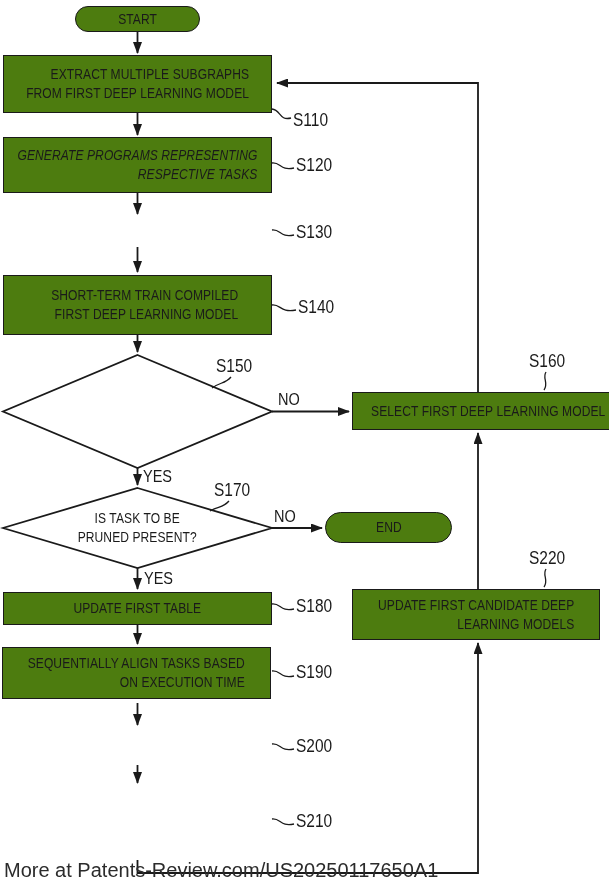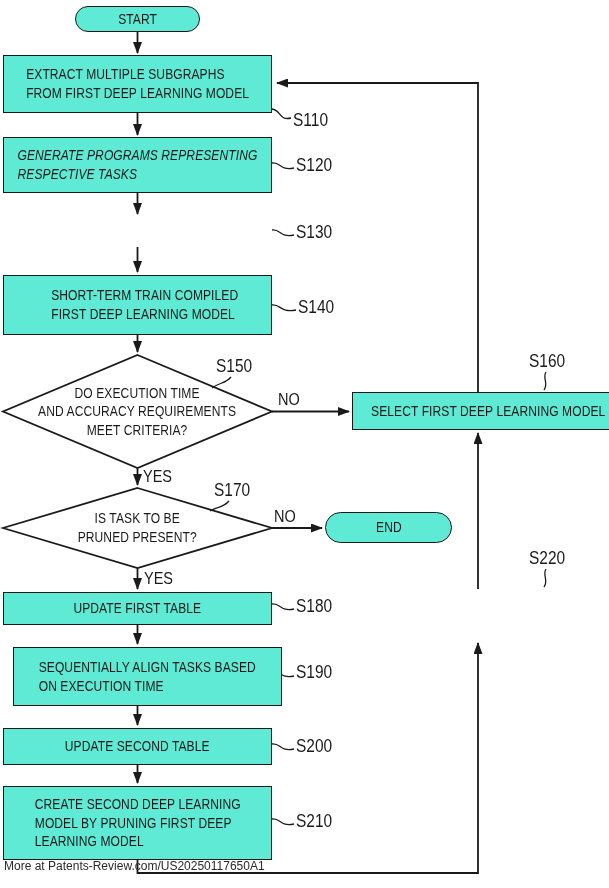--- a/index.html
+++ b/index.html
@@ -3,38 +3,38 @@
 <meta charset="utf-8">
 <style>
   html,body { margin:0; padding:0; background:#ffffff; }
   .canvas {
     position:relative; width:609px; height:888px; background:#ffffff;
     font-family:"Liberation Sans", sans-serif; color:#1a1a1a; overflow:hidden;
   }
   .layer { position:absolute; left:0; top:0; width:609px; height:888px; }
   .node {
     position:absolute; display:flex; align-items:center; justify-content:center;
-    text-align:left; box-sizing:border-box; background:#5eead4;
+    text-align:right; box-sizing:border-box; background:#4d7c0f;
   }
   .box     { border:1.7px solid #1a1a1a; }
   .stadium { border:1.8px solid #1a1a1a; border-radius:16px; }
   .dlabel  { position:absolute; display:flex; align-items:center; justify-content:center; text-align:center; }
   .txt {
     display:inline-block; white-space:pre; font-size:14px; line-height:1.33;
     transform:scaleX(0.86); transform-origin:50% 50%; letter-spacing:0.1px;
   }
   .step {
     position:absolute; font-size:18px; white-space:pre;
     transform:scaleX(0.86); transform-origin:left center;
   }
   .yn {
     position:absolute; font-size:16.5px; white-space:pre;
     transform:scaleX(0.88); transform-origin:left center;
   }
-  .footer { position:absolute; left:4px; top:859px; font-size:12px; color:#2b2b2b; white-space:pre; }
+  .footer { position:absolute; left:4px; top:859px; font-size:20px; color:#2b2b2b; white-space:pre; }
   svg path, svg polygon { vector-effect:non-scaling-stroke; }
 </style>
 </head>
 <body>
 
 <div class="canvas">
 
   <svg class="layer" width="609" height="888" viewBox="0 0 609 888" fill="none" stroke="#1a1a1a" stroke-width="1.8">
     <defs>
       <marker id="arr" markerUnits="userSpaceOnUse" markerWidth="12" markerHeight="9" viewBox="0 0 12 9" refX="11" refY="4.5" orient="auto">
@@ -94,42 +94,33 @@
     <span class="txt">GENERATE PROGRAMS REPRESENTING
 RESPECTIVE TASKS</span>
   </div>
   <div class="node box" style="left:3px; top:275px; width:269px; height:60px;padding-left:15px;">
     <span class="txt">SHORT-TERM TRAIN COMPILED
 FIRST DEEP LEARNING MODEL</span>
   </div>
   <div class="node box" style="left:3px; top:592px; width:269px; height:33px;">
     <span class="txt">UPDATE FIRST TABLE</span>
   </div>
-  <div class="node box" style="left:13px; top:647px; width:269px; height:59px;">
+  <div class="node box" style="left:2px; top:647px; width:269px; height:52px;">
     <span class="txt">SEQUENTIALLY ALIGN TASKS BASED
 ON EXECUTION TIME</span>
-  </div>
-  <div class="node box" style="left:3px; top:728px; width:269px; height:37px;">
-    <span class="txt">UPDATE SECOND TABLE</span>
-  </div>
-  <div class="node box" style="left:3px; top:786px; width:269px; height:74px;">
-    <span class="txt">CREATE SECOND DEEP LEARNING
-MODEL BY PRUNING FIRST DEEP
-LEARNING MODEL</span>
   </div>
 
   <div class="node box" style="left:352px; top:392px; width:272px; height:38px;">
     <span class="txt">SELECT FIRST DEEP LEARNING MODEL</span>
   </div>
+  <div class="node box" style="left:352px; top:589px; width:248px; height:51px;">
+    <span class="txt">UPDATE FIRST CANDIDATE DEEP
+LEARNING MODELS</span>
+  </div>
 
-  <div class="dlabel" style="left:3px; top:355px; width:269px; height:113px;">
-    <span class="txt">DO EXECUTION TIME
-AND ACCURACY REQUIREMENTS
-MEET CRITERIA?</span>
-  </div>
   <div class="dlabel" style="left:3px; top:488px; width:269px; height:80px;">
     <span class="txt">IS TASK TO BE
 PRUNED PRESENT?</span>
   </div>
 
   <div class="step" style="left:293px; top:110px;">S110</div>
   <div class="step" style="left:296px; top:155px;">S120</div>
   <div class="step" style="left:296px; top:222px;">S130</div>
   <div class="step" style="left:298px; top:297px;">S140</div>
   <div class="step" style="left:216px; top:356px;">S150</div>

